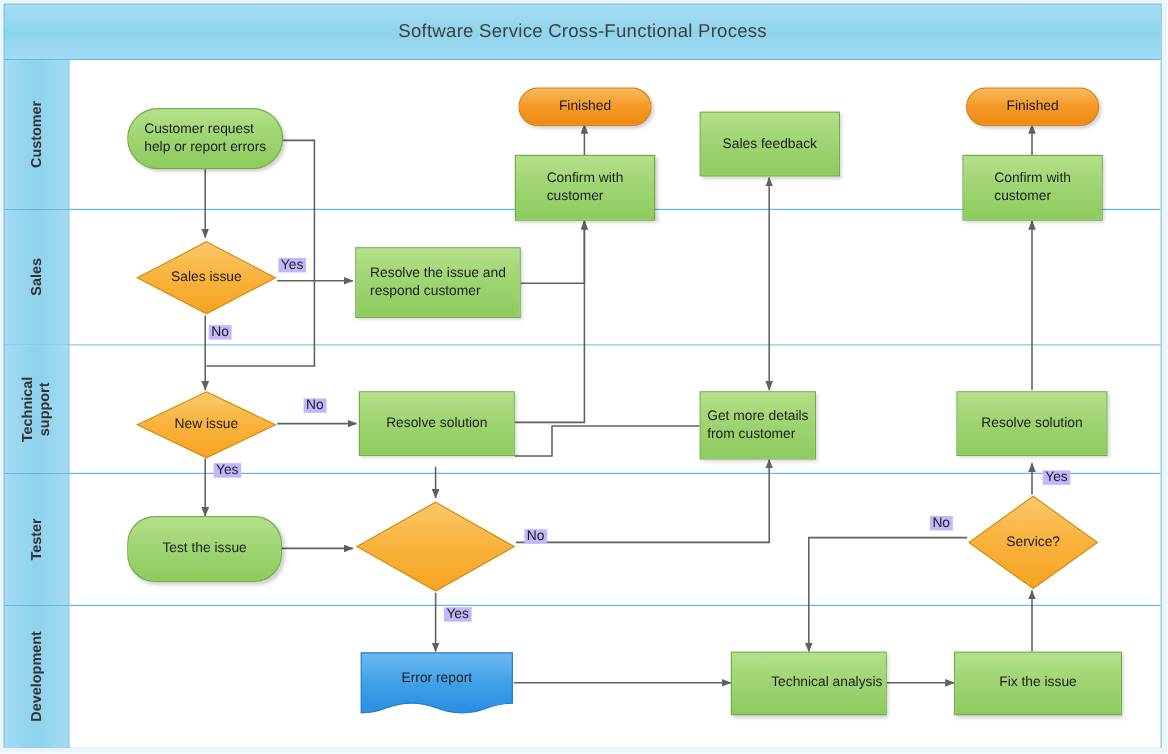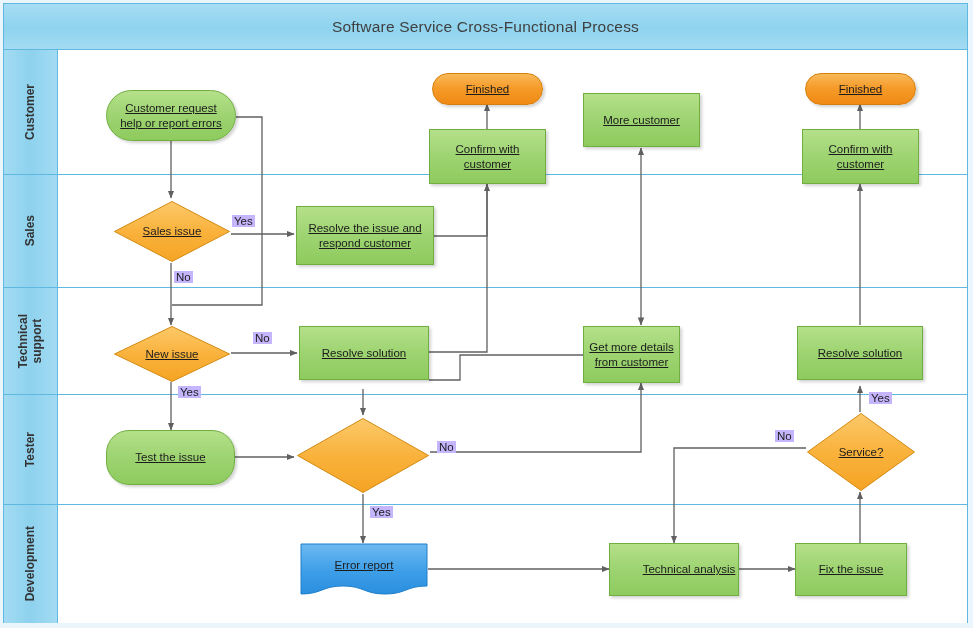--- a/index.html
+++ b/index.html
@@ -61,25 +61,23 @@
   }
   .lane-body.last,.lane-head.last{border-bottom:none;}
 
   
   #wires{position:absolute;left:0;top:0;width:973px;height:628px;pointer-events:none;}
 
   
   .node{
     position:absolute;
     display:flex;align-items:center;justify-content:center;
-    text-align:center;
     font-size:11.5px;color:#1c1c1c;line-height:1.25;
     box-sizing:border-box;
     white-space:pre-line;
-    text-decoration:underline;
   }
   .node.process{
     background:linear-gradient(180deg,#b5e08a 0%,#9ed472 48%,#8ecb5e 100%);
     border:1px solid #6fae3f;
     box-shadow:2px 2px 3px rgba(0,0,0,.18);
   }
   .node.terminator{
     background:linear-gradient(180deg,#f9b95a 0%,#f59a28 48%,#f08a14 100%);
     border:1px solid #d4800f;
     border-radius:22px;
@@ -210,21 +208,21 @@
   <div class="node terminator" style="left:432px;top:73px;width:111px;height:32px;">
     <span>Finished</span>
   </div>
 
   <div class="node process" style="left:429px;top:129px;width:117px;height:55px;">
     <span>Confirm with
 customer</span>
   </div>
 
   <div class="node process" style="left:583px;top:93px;width:117px;height:54px;">
-    <span>More customer</span>
+    <span>Sales feedback</span>
   </div>
 
   <div class="node terminator" style="left:805px;top:73px;width:111px;height:32px;">
     <span>Finished</span>
   </div>
 
   <div class="node process" style="left:802px;top:129px;width:117px;height:55px;">
     <span>Confirm with
 customer</span>
   </div>
@@ -317,21 +315,21 @@
         </defs>
       <path d="M1,1 L127,1 L127,43 C106,43 106,51 85,51 C64,51 64,43 43,43 C22,43 22,51 1,51 Z" fill="url(#docg)" stroke="#1f7fc8" stroke-width="1"></path>
     </svg>
     <span class="doc-label" style="margin-bottom:8px;">Error report</span>
   </div>
 
   <div class="node process" style="left:609px;top:543px;width:130px;height:53px;padding-left:30px;">
     <span>Technical analysis</span>
   </div>
 
-  <div class="node process" style="left:795px;top:543px;width:112px;height:53px;">
+  <div class="node process" style="left:795px;top:543px;width:140px;height:53px;">
     <span>Fix the issue</span>
   </div>
 
   <div class="edge-label" style="left:232px;top:215px;">Yes</div>
   <div class="edge-label" style="left:174px;top:271px;">No</div>
   <div class="edge-label" style="left:253px;top:332px;">No</div>
   <div class="edge-label" style="left:178px;top:386px;">Yes</div>
   <div class="edge-label" style="left:437px;top:441px;">No</div>
   <div class="edge-label" style="left:370px;top:506px;">Yes</div>
   <div class="edge-label" style="left:775px;top:430px;">No</div>

